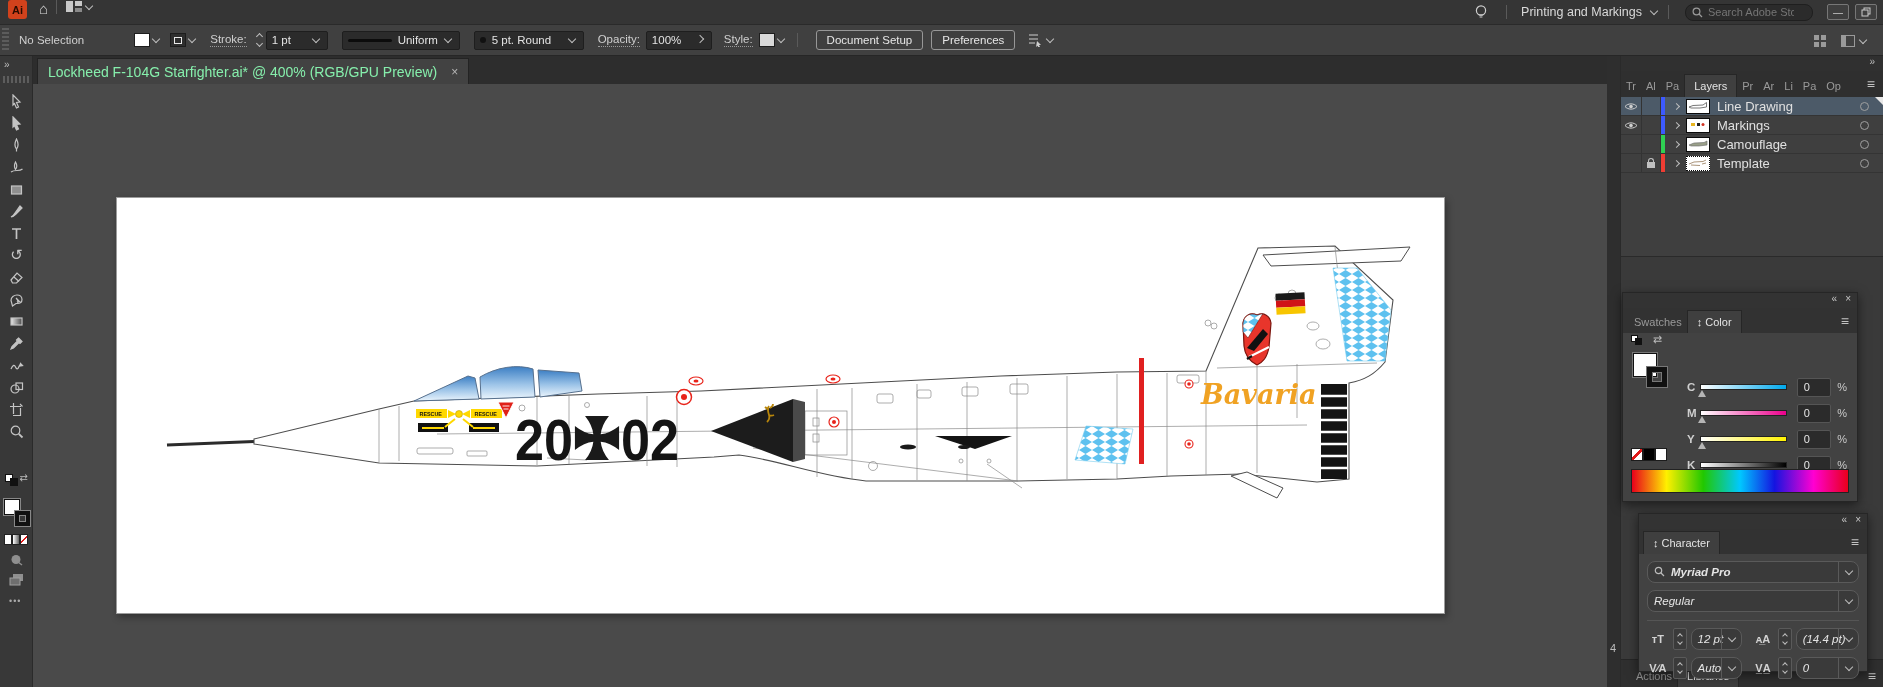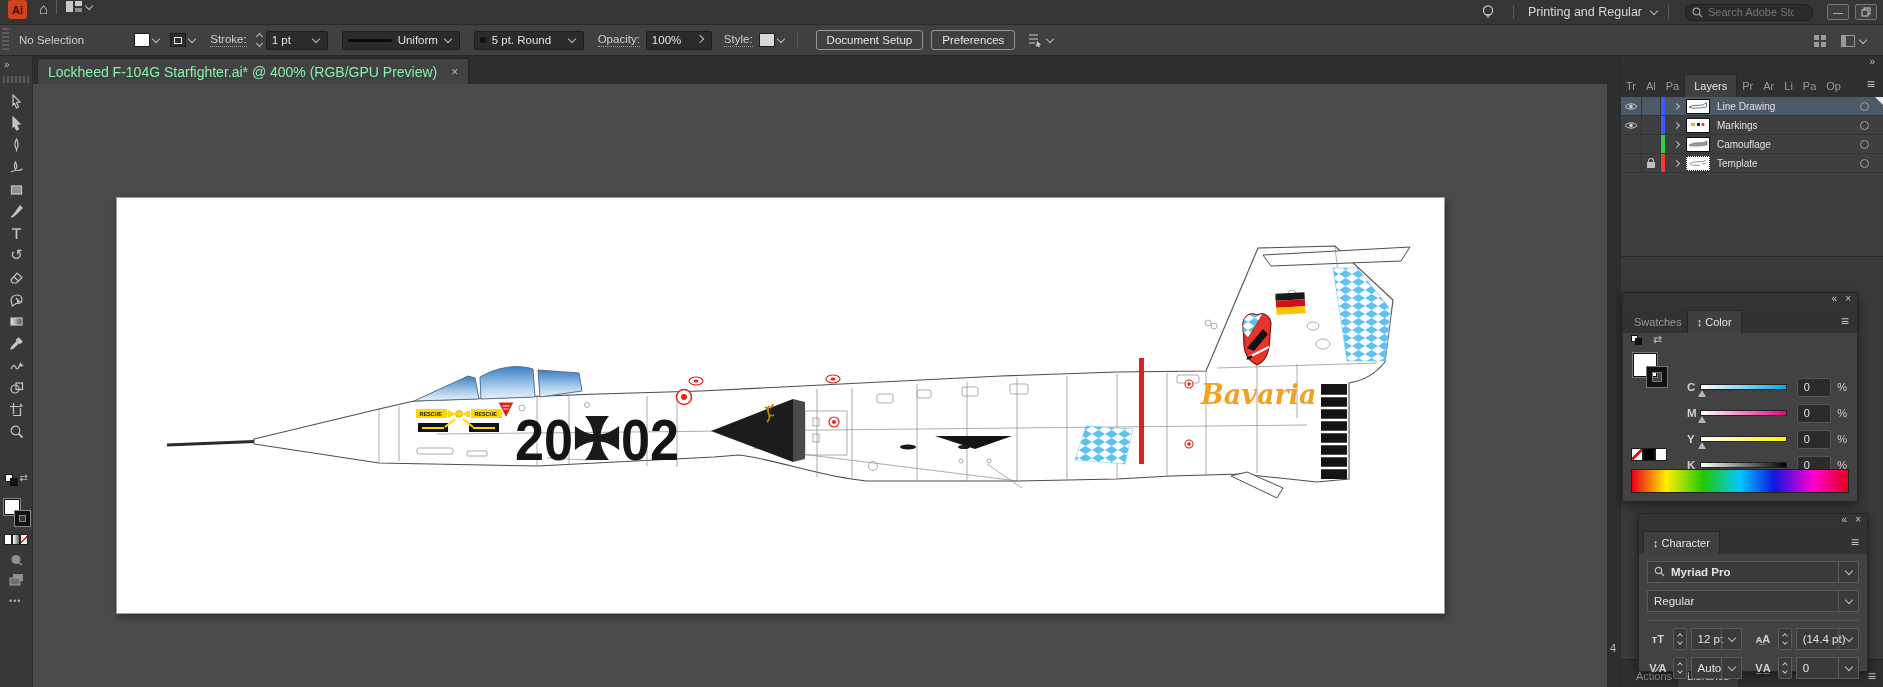--- a/index.html
+++ b/index.html
@@ -80,21 +80,21 @@
   #layersbody{background:#3f3f3f;border-bottom:1px solid #2a2a2a;height:160px;}
   .lrow{height:19px;display:flex;align-items:center;border-bottom:1px solid #343434;position:relative;}
   .lrow.sel{background:#4c5a68;}
   .lcell-eye{width:21px;height:100%;border-right:1px solid #333;display:flex;align-items:center;justify-content:center;}
   .lcell-lock{width:19px;height:100%;border-right:1px solid #333;display:flex;align-items:center;justify-content:center;}
   .lbar{width:4px;height:100%;}
   .lchev{margin:0 4px 0 6px;}
   .lchev .cv{transform:rotate(-45deg);width:5px;height:5px;}
   .lthumb{width:24px;height:15px;background:#fff;border:1px solid #0a0a0a;display:flex;align-items:center;justify-content:center;}
   .lthumb.tmpl{border-style:dotted;}
-  .lname{font-size:10px;color:#e0e0e0;margin-left:7px;flex:1;}
+  .lname{font-size:13px;color:#e0e0e0;margin-left:7px;flex:1;}
   .ltarget{width:9px;height:9px;border:1px solid #9f9f9f;border-radius:50%;margin-right:14px;}
   .lcorner{position:absolute;right:0;top:0;width:0;height:0;border-top:8px solid #e8e8e8;border-left:8px solid transparent;}
   .eye{width:14px;height:9px;}
   .lockico{width:8px;height:6px;background:#c0c0c0;position:relative;margin-top:4px;}
   .lockico:before{content:"";position:absolute;left:1px;top:-4px;width:4px;height:4px;border:1.4px solid #c0c0c0;border-bottom:none;border-radius:3px 3px 0 0;}
   
   .fpanel{position:absolute;background:#424242;border:1px solid #262626;box-shadow:0 3px 10px rgba(0,0,0,.5);z-index:25;}
   .fhead{height:15px;background:#333;position:relative;}
   .fhead .hicons{position:absolute;right:6px;top:0;font-size:10px;color:#c7c7c7;display:flex;gap:8px;}
   .ftabs{height:25px;background:#323232;display:flex;align-items:flex-end;position:relative;}
@@ -117,21 +117,21 @@
   #cp-mini .a{position:absolute;left:0;top:0;width:7px;height:7px;border:1.4px solid #111;background:#fff;}
   #cp-mini .b{position:absolute;left:4px;top:3px;width:7px;height:7px;background:#111;}
   #cp-swap{position:absolute;left:30px;top:40px;color:#bbb;font-size:11px;}
   #cp-bottom{position:absolute;left:8px;bottom:40px;display:flex;}
   #cp-bottom i{width:12px;height:13px;border:1px solid #1c1c1c;display:block;}
   #cp-bottom .n{background:linear-gradient(135deg,#fff 42%,#e01818 42% 58%,#fff 58%);}
   #cp-bottom .blk{background:#000;}
   #cp-bottom .wht{background:#fff;}
   #spectrum{position:absolute;left:8px;bottom:8px;width:218px;height:24px;border:1px solid #222;
     background:linear-gradient(to right,#e8001b,#fff000 16%,#21c800 33%,#00c8ff 50%,#1414e0 66%,#ff00d2 84%,#e8001b);}
-  .chfield{height:22px;background:#3a3a3a;border:1px solid #5a5a5a;border-radius:0;display:flex;align-items:center;font-size:11.5px;color:#e4e4e4;padding:0 6px;position:relative;}
+  .chfield{height:22px;background:#3a3a3a;border:1px solid #5a5a5a;border-radius:8px;display:flex;align-items:center;font-size:11.5px;color:#e4e4e4;padding:0 6px;position:relative;font-style:italic;}
   .chfield .cvbox{position:absolute;right:0;top:0;width:20px;height:100%;border-left:1px solid #5a5a5a;display:flex;align-items:center;justify-content:center;}
   .chrow{display:flex;align-items:center;margin:7px 8px 0 8px;gap:4px;}
   .chico{font-size:11px;color:#d2d2d2;width:22px;text-align:center;font-weight:bold;}
   .stepbox{width:14px;height:22px;background:#3a3a3a;border:1px solid #5a5a5a;border-radius:2px;display:flex;flex-direction:column;align-items:center;justify-content:center;}
   .stepbox .cv{width:4px;height:4px;border-width:1.2px;margin:1px 0;}
   .stepbox .up{transform:rotate(-135deg);}
   .chval{width:52px;}
   
   #btabs{position:absolute;left:0;bottom:0;width:263px;height:28px;background:#2f2f2f;border-top:1px solid #262626;display:flex;align-items:flex-end;z-index:4;}
   #btabs .ptab.active{background:#3d3d3d;}
@@ -151,21 +151,21 @@
         <rect x="10" y="8" width="7" height="4" fill="#8a8a8a"></rect>
       </svg>
     <i class="cv"></i>
   </span>
   <div id="mb-right">
     <svg width="14" height="17" style="margin-right:10px;">
         <circle cx="7" cy="6.5" r="4.6" fill="none" stroke="#cfcfcf" stroke-width="1.2"></circle>
         <path d="M5.2 11 h3.6 M5.6 13 h2.8" stroke="#cfcfcf" stroke-width="1.2" fill="none"></path>
       </svg>
     <div class="sepv"></div>
-    <span class="ws-name">Printing and Regular</span>
+    <span class="ws-name">Printing and Markings</span>
     <i class="cv"></i>
     <div class="sepv"></div>
     <div id="searchbox">
       <svg width="11" height="11" style="margin-right:3px;">
           <circle cx="4.5" cy="4.5" r="3.4" fill="none" stroke="#9a9a9a" stroke-width="1.2"></circle>
           <path d="M7 7 L10 10" stroke="#9a9a9a" stroke-width="1.2"></path>
         </svg>
       <input placeholder="Search Adobe Stock" style="">
     </div>
     <div class="winbtn">—</div>

